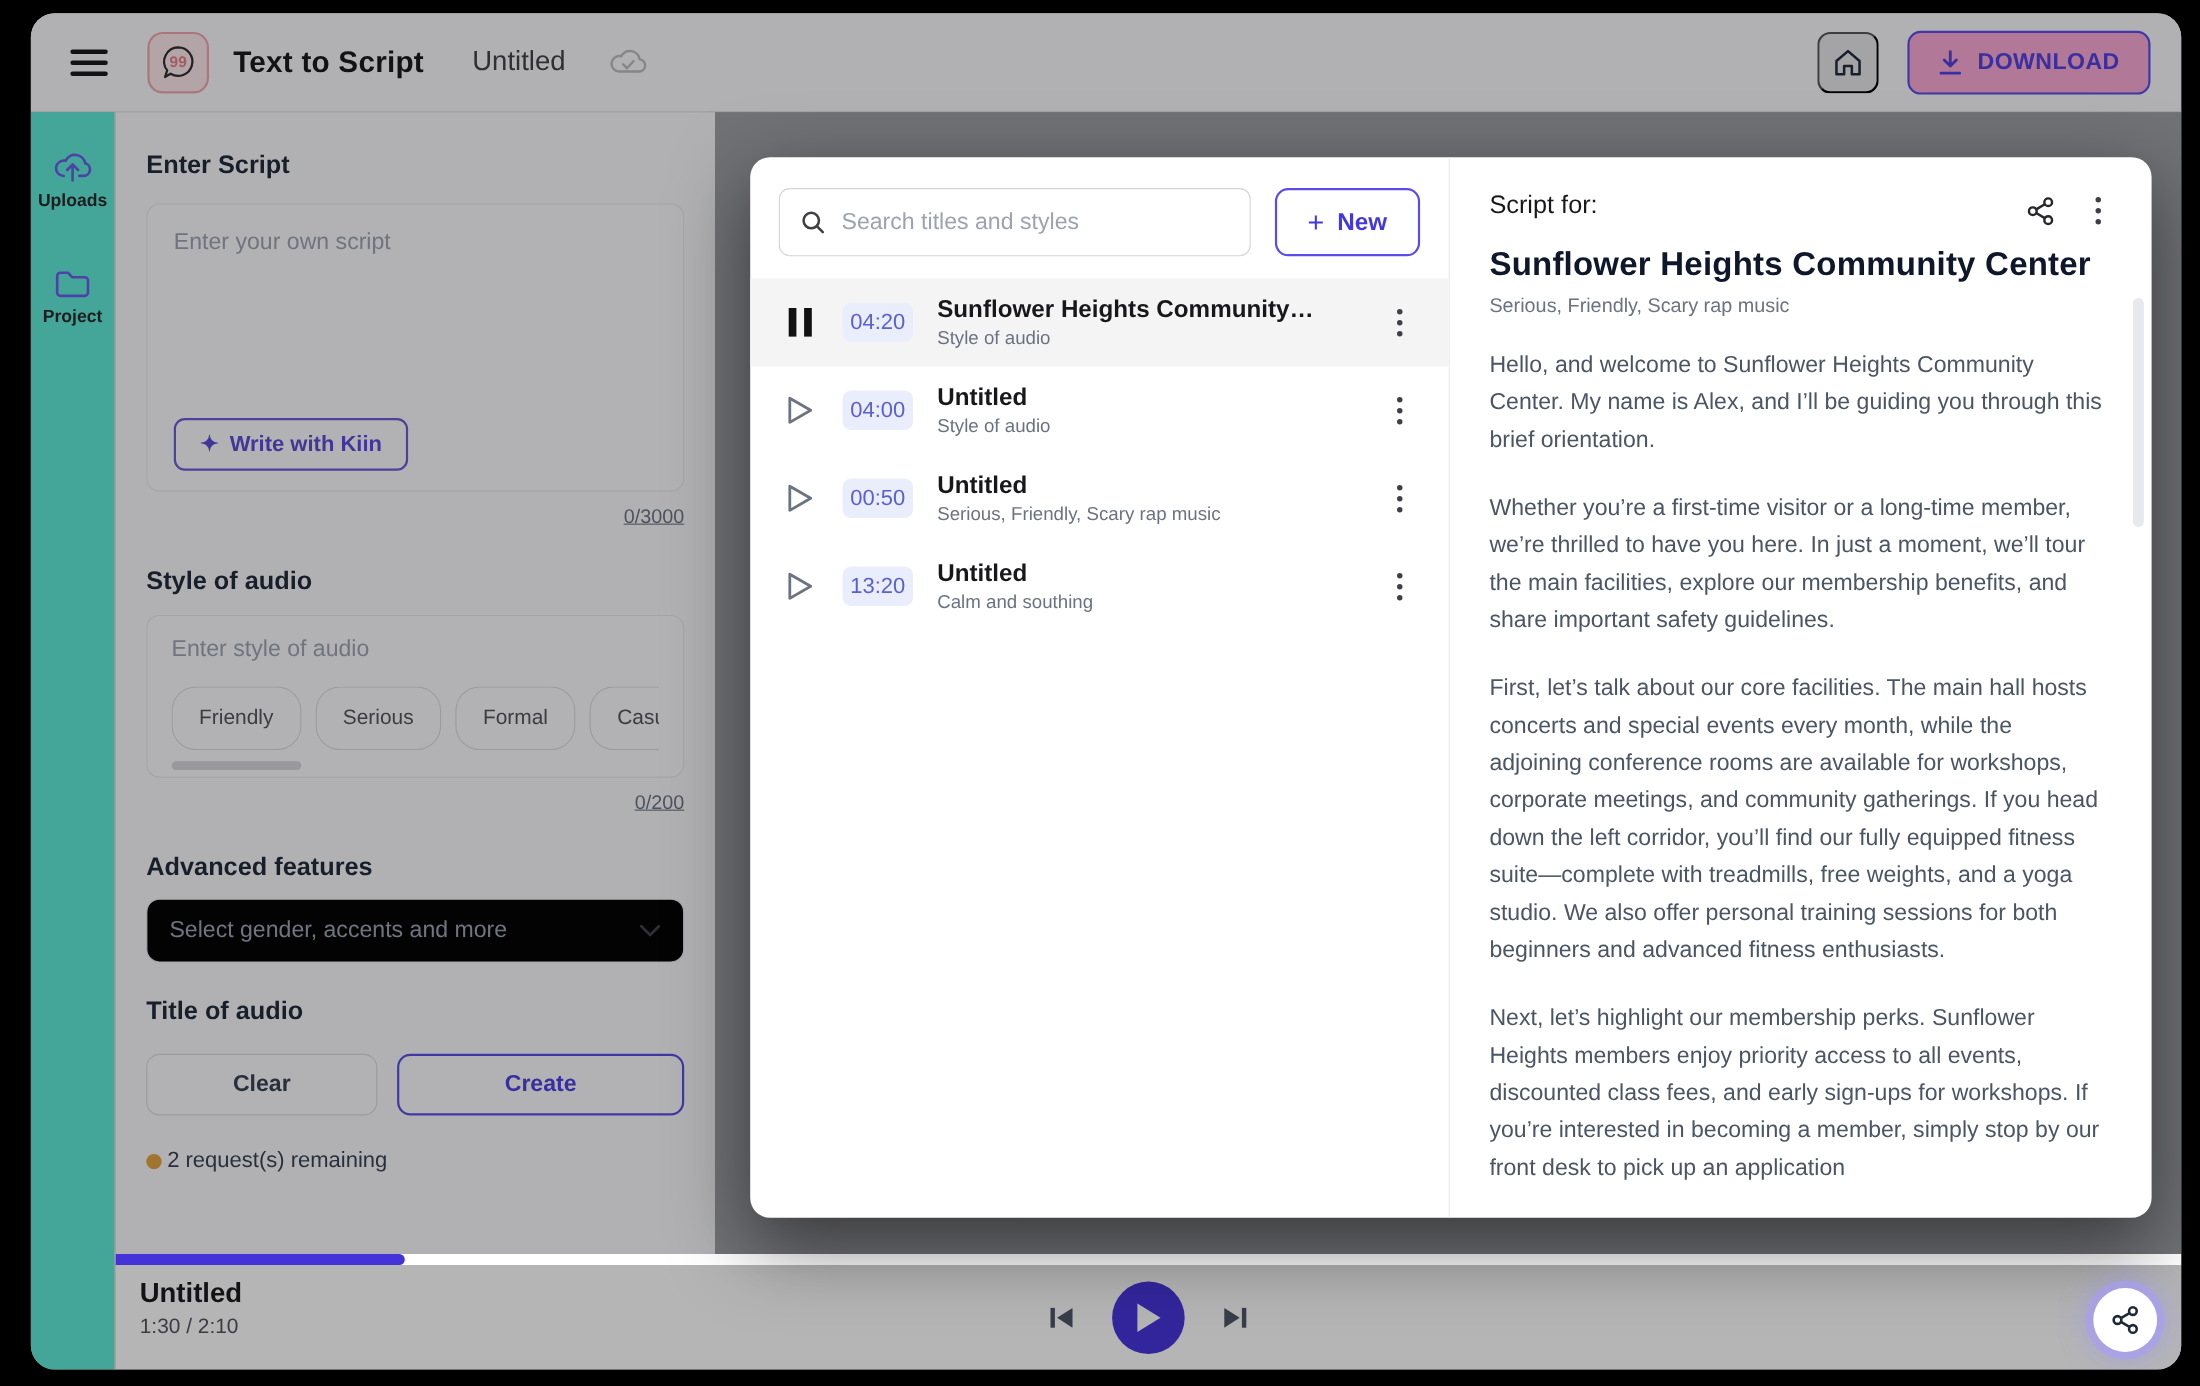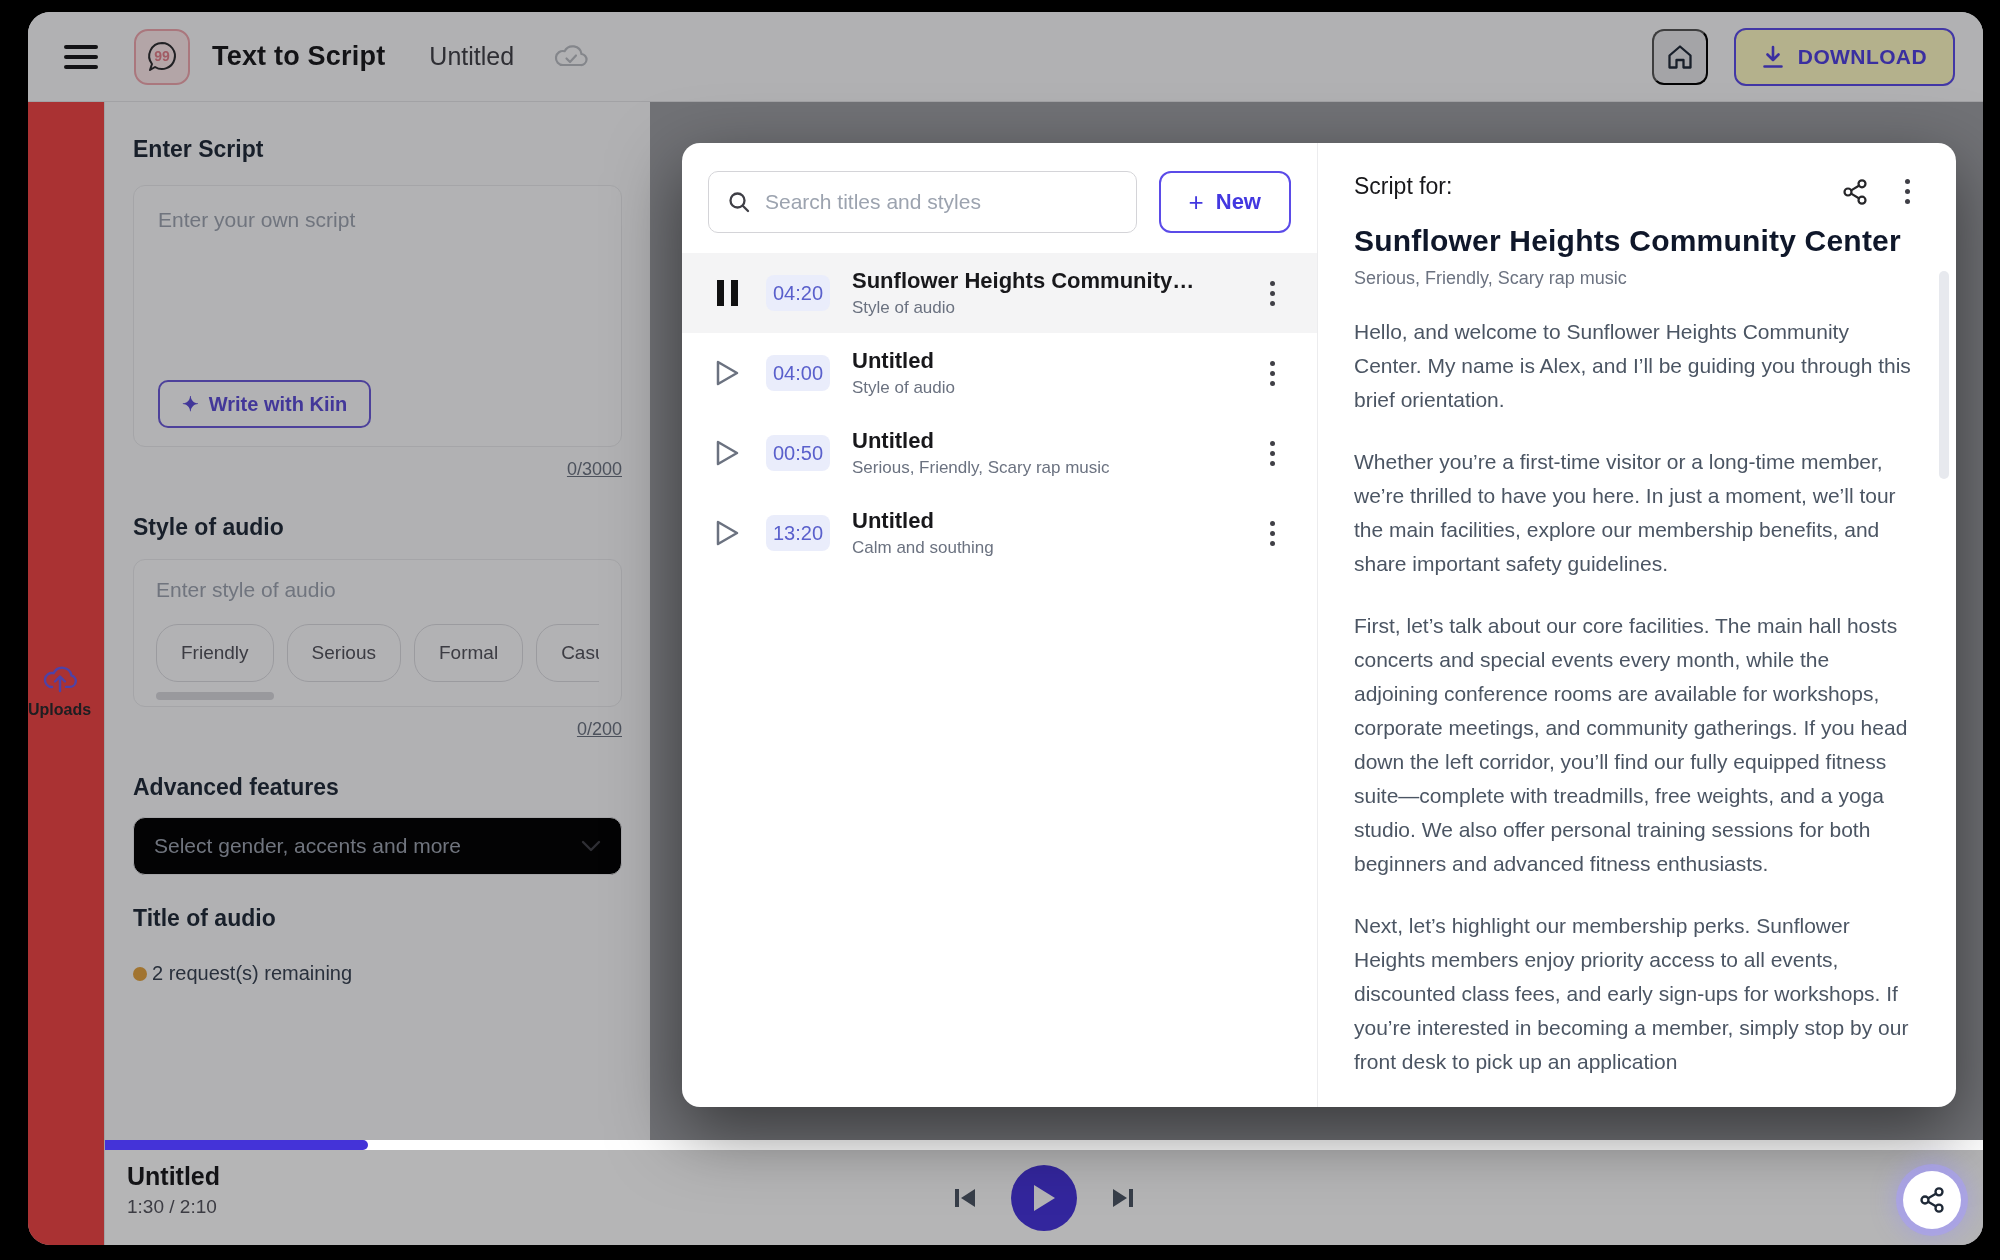--- a/index.html
+++ b/index.html
@@ -16,28 +16,28 @@
   .hamburger { width:34px; height:24px; display:flex; flex-direction:column; justify-content:space-between; cursor:pointer; margin-left:14px; }
   .hamburger span { display:block; height:4px; border-radius:2px; background:#18181B; }
   .logo-tile { width:56px; height:56px; border-radius:14px; background:#FCE8EA; border:2px solid #EFA6AE;
                display:flex; align-items:center; justify-content:center; margin-left:36px; }
   .app-title { font-size:27px; font-weight:800; color:#18181B; margin-left:22px; letter-spacing:.2px; }
   .doc-title { font-size:25px; font-weight:500; color:#3F3F46; margin-left:44px; }
   .cloud-saved { margin-left:40px; display:flex; align-items:center; }
   .tb-right { margin-left:auto; display:flex; align-items:center; gap:26px; }
   .home-btn { width:56px; height:56px; border-radius:12px; background:#E7E7EA; display:flex;
               align-items:center; justify-content:center; cursor:pointer; }
-  .download-btn { height:58px; padding:0 26px; border-radius:12px; background:#fef9c3;
+  .download-btn { height:58px; padding:0 26px; border-radius:12px; background:#f9a8d4;
                   border:2px solid #5B4BE8; color:#4F3FE0; font-weight:700; font-size:21px;
                   display:flex; align-items:center; gap:14px; cursor:pointer; letter-spacing:.4px; }
 
   
   .body { position:absolute; top:90px; left:0; right:0; bottom:0; display:flex; }
-  .rail { width:77px; background:#ef4444; border-right:1px solid #E4E4E7; padding-top:34px;
-          display:flex; flex-direction:row; align-items:center; gap:52px; }
+  .rail { width:77px; background:#5eead4; border-right:1px solid #E4E4E7; padding-top:34px;
+          display:flex; flex-direction:column; align-items:center; gap:52px; }
   .rail-item { display:flex; flex-direction:column; align-items:center; gap:8px; cursor:pointer; }
   .rail-item .lbl { font-size:16px; font-weight:600; color:#27272A; }
 
   .main { flex:1; display:flex; flex-direction:column; min-width:0; }
   .workspace { flex:1; display:flex; min-height:0; }
 
   
   .left-panel { width:545px; background:#F9FAFB; padding:34px 28px 0 28px; overflow:hidden; }
   .h-label { font-size:23px; font-weight:700; color:#1F2937; }
   .script-box { margin-top:22px; height:262px; background:#FBFBFC; border:1px solid #E8E8EB;
@@ -228,20 +228,24 @@
           <div class="h-label sec-gap">Advanced features</div>
           <div class="select-box">
             <span class="ph">Select gender, accents and more</span>
             <svg width="20" height="12" viewBox="0 0 20 12" fill="none" stroke="#3F3F46" stroke-width="2.4" stroke-linecap="round" stroke-linejoin="round">
               <path d="M2 2 L10 10 L18 2"></path>
             </svg>
           </div>
 
           <div class="h-label" style="margin-top:30px;">Title of audio</div>
 
+          <div class="btn-row">
+            <button class="clear-btn">Clear</button>
+            <button class="create-btn">Create</button>
+          </div>
 
           <div class="status-row">
             <span class="status-dot"></span>
             <span class="status-txt">2 request(s) remaining</span>
           </div>
         </div>
 
         <div class="canvas"></div>
       </div>
 

